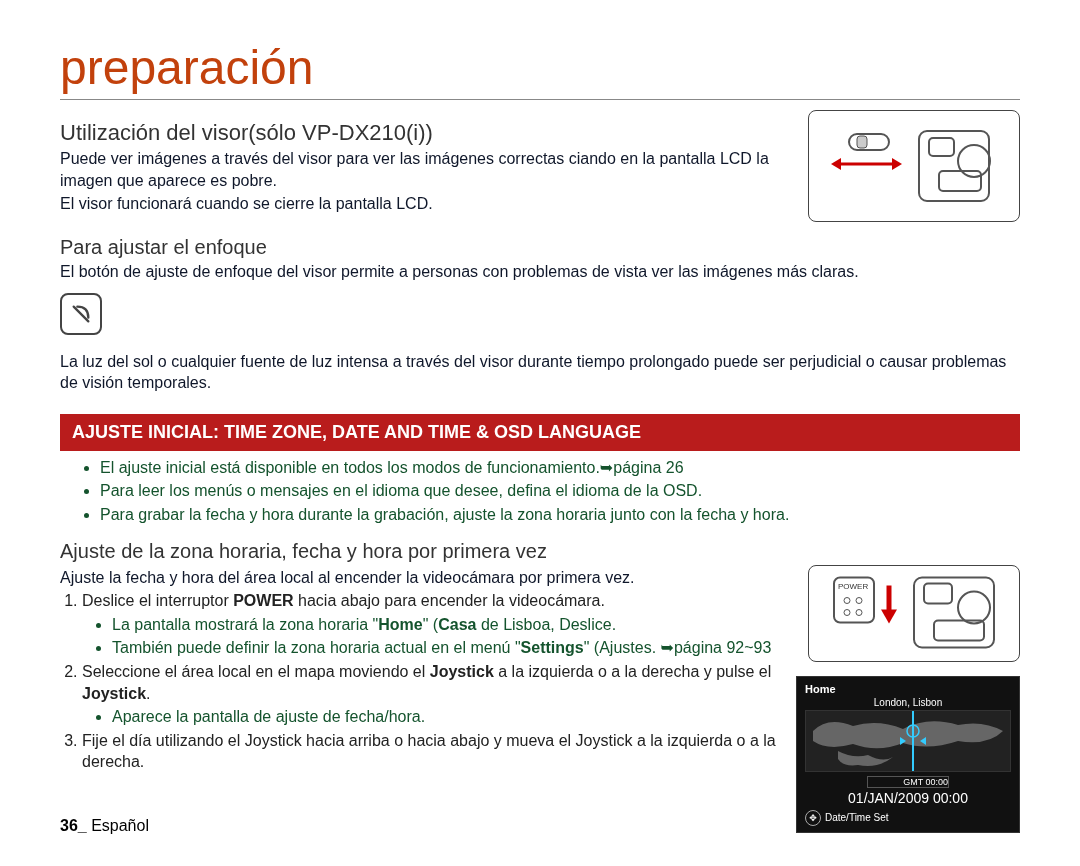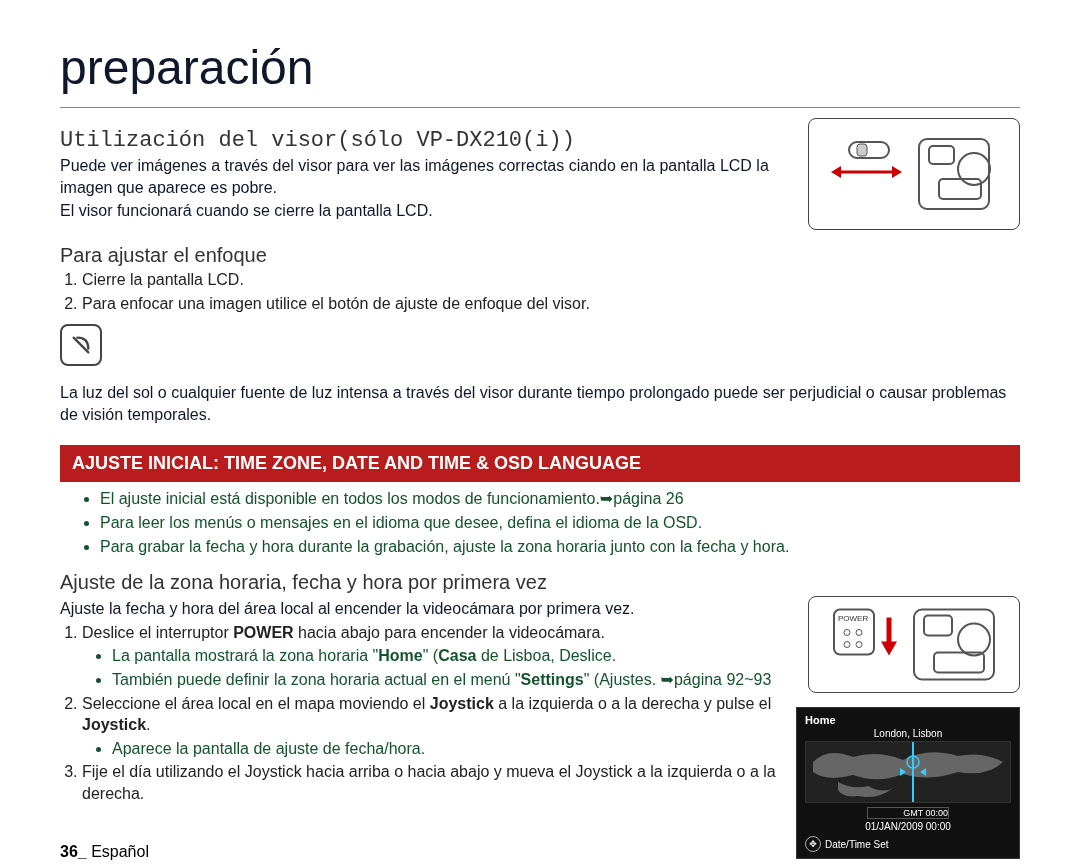--- a/index.html
+++ b/index.html
@@ -11,30 +11,29 @@
     background: #fff;
     color: #000;
   }
   .page {
     padding: 40px 60px 20px 60px;
     position: relative;
   }
   .title {
     font-size: 48px;
     font-weight: normal;
-    color: #0f172a;
+    color: #c2410c;
     margin: 0 0 10px 0;
     border-bottom: 1px solid #888;
-    padding-bottom: 12px;
+    padding-bottom: 4px;
   }
   .subh1 {
     font-size: 22px;
     color: #333;
     margin: 10px 0 2px 0;
-    font-family: Liberation Mono, monospace;
   }
   .subh2 {
     font-size: 20px;
     color: #333;
     margin: 14px 0 2px 0;
   }
   .para {
     font-size: 16px;
     line-height: 1.35;
     margin: 2px 0;
@@ -144,21 +143,21 @@
   .map-box svg { position:absolute; top:0; left:0; }
   .gmt-bar {
     text-align: right;
     font-size: 9px;
     border: 1px solid #555;
     margin: 0 auto 2px auto;
     width: 80px;
   }
   .date-bar {
     text-align: center;
-    font-size: 10px;
+    font-size: 14px;
     margin-bottom: 4px;
   }
   .dts-row {
     font-size: 10px;
     display: flex;
     align-items: center;
     gap: 4px;
     margin-top: 2px;
   }
   .dts-row .arrows {
@@ -196,24 +195,21 @@
         <rect x="30" y="18" width="40" height="16" rx="8" fill="none" stroke="#555" stroke-width="2"></rect>
         <rect x="38" y="20" width="10" height="12" rx="3" fill="#ccc" stroke="#555"></rect>
         <line x1="20" y1="48" x2="75" y2="48" stroke="#c00" stroke-width="3"></line>
         <polygon points="12,48 22,42 22,54" fill="#c00"></polygon>
         <polygon points="83,48 73,42 73,54" fill="#c00"></polygon>
       </svg>
     </div>
   </div>
 
   <div class="subh2">Para ajustar el enfoque</div>
-  <ol class="num-list">
-    <li><span>Cierre la pantalla LCD.</span></li>
-    <li><span>Para enfocar una imagen utilice el botón de ajuste de enfoque del visor.</span></li>
-  </ol>
+  <div class="para">El botón de ajuste de enfoque del visor permite a personas con problemas de vista ver las imágenes más claras.</div>
 
   <div class="note-row">
     <div class="note-icon">
       <svg viewBox="0 0 24 24">
           <path d="M4 4 L20 20 M8 4 Q20 4 20 16" stroke="#444" stroke-width="2.5" fill="none" stroke-linecap="round"></path>
         </svg>
     </div>
     <div class="para" style="flex:1">La luz del sol o cualquier fuente de luz intensa a través del visor durante tiempo prolongado puede ser perjudicial o causar problemas de visión temporales.</div>
   </div>
 

